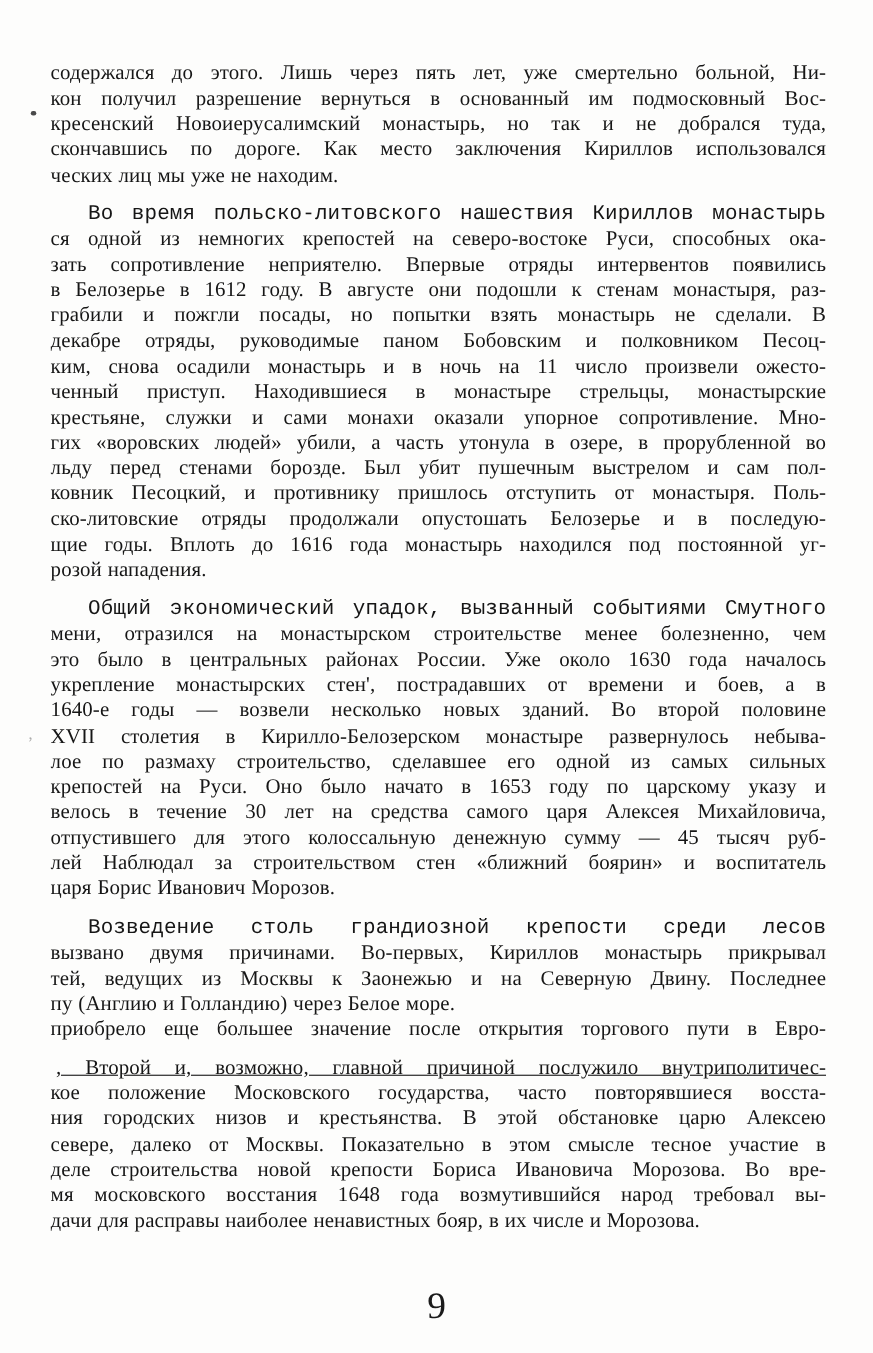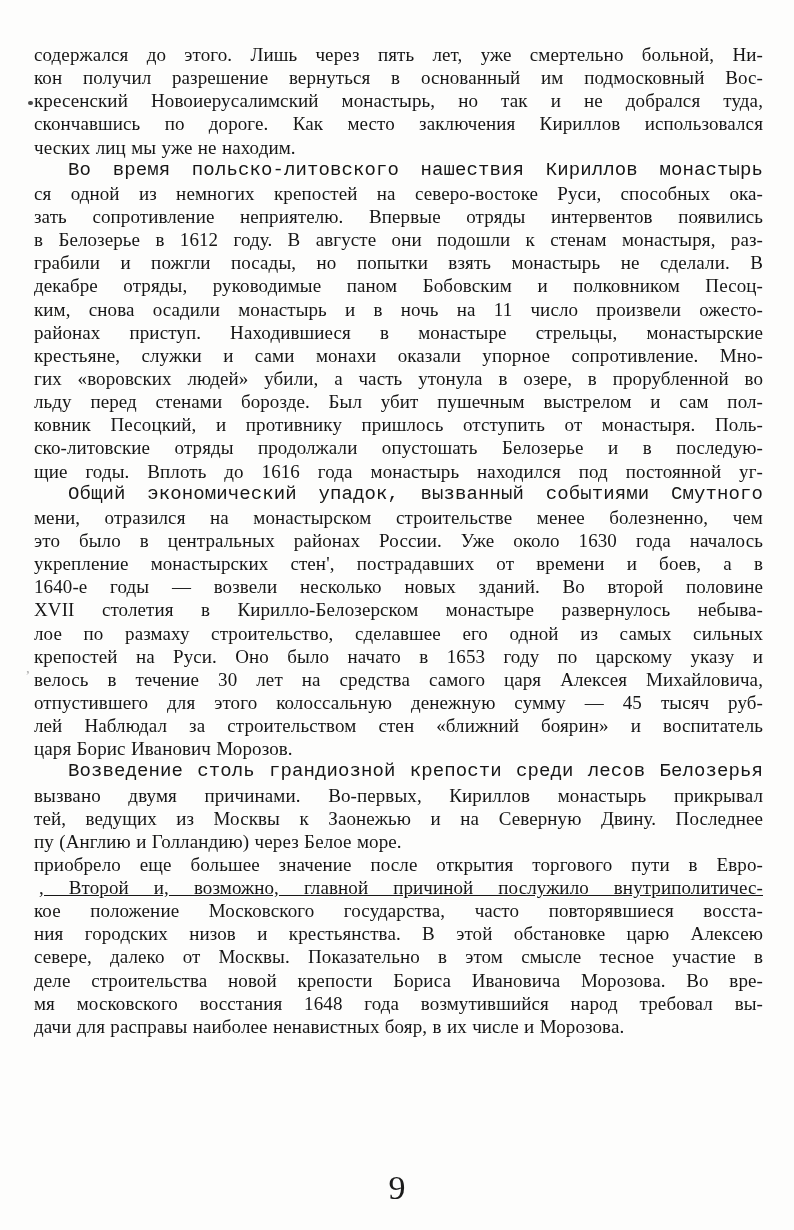--- a/index.html
+++ b/index.html
@@ -16,21 +16,21 @@
     color: #161616;
     overflow: hidden;
   }
   .text-block {
     position: absolute;
     left: 34px;
     top: 43px;
     width: 729px;
   }
   .para {
-    margin: 0;
+    margin: 12px;
     padding: 0;
   }
   .line {
     font-size: 19px;
     line-height: 23.15px;
     height: 23.15px;
     overflow: hidden;
     text-align: justify;
     text-align-last: justify;
     letter-spacing: 0.1px;
@@ -95,27 +95,28 @@
     </div>
 
     <div class="para">
       <div class="line first-indent">Во время польско-литовского нашествия Кириллов монастырь оказал-</div>
       <div class="line">ся одной из немногих крепостей на северо-востоке Руси, способных ока-</div>
       <div class="line">зать сопротивление неприятелю. Впервые отряды интервентов появились</div>
       <div class="line">в Белозерье в 1612 году. В августе они подошли к стенам монастыря, раз-</div>
       <div class="line">грабили и пожгли посады, но попытки взять монастырь не сделали. В</div>
       <div class="line">декабре отряды, руководимые паном Бобовским и полковником Песоц-</div>
       <div class="line">ким, снова осадили монастырь и в ночь на 11 число произвели ожесто-</div>
-      <div class="line">районах приступ. Находившиеся в монастыре стрельцы, монастырские</div>
+      <div class="line">ченный приступ. Находившиеся в монастыре стрельцы, монастырские</div>
       <div class="line">крестьяне, служки и сами монахи оказали упорное сопротивление. Мно-</div>
       <div class="line">гих «воровских людей» убили, а часть утонула в озере, в прорубленной во</div>
       <div class="line">льду перед стенами борозде. Был убит пушечным выстрелом и сам пол-</div>
       <div class="line">ковник Песоцкий, и противнику пришлось отступить от монастыря. Поль-</div>
       <div class="line">ско-литовские отряды продолжали опустошать Белозерье и в последую-</div>
       <div class="line">щие годы. Вплоть до 1616 года монастырь находился под постоянной уг-</div>
+      <div class="line last">розой нападения.</div>
     </div>
 
     <div class="para">
       <div class="line first-indent">Общий экономический упадок, вызванный событиями Смутного вре-</div>
       <div class="line">мени, отразился на монастырском строительстве менее болезненно, чем</div>
       <div class="line">это было в центральных районах России. Уже около 1630 года началось</div>
       <div class="line">укрепление монастырских стен', пострадавших от времени и боев, а в</div>
       <div class="line">1640-е годы — возвели несколько новых зданий. Во второй половине</div>
       <div class="line">XVII столетия в Кирилло-Белозерском монастыре развернулось небыва-</div>
       <div class="line">лое по размаху строительство, сделавшее его одной из самых сильных</div>

